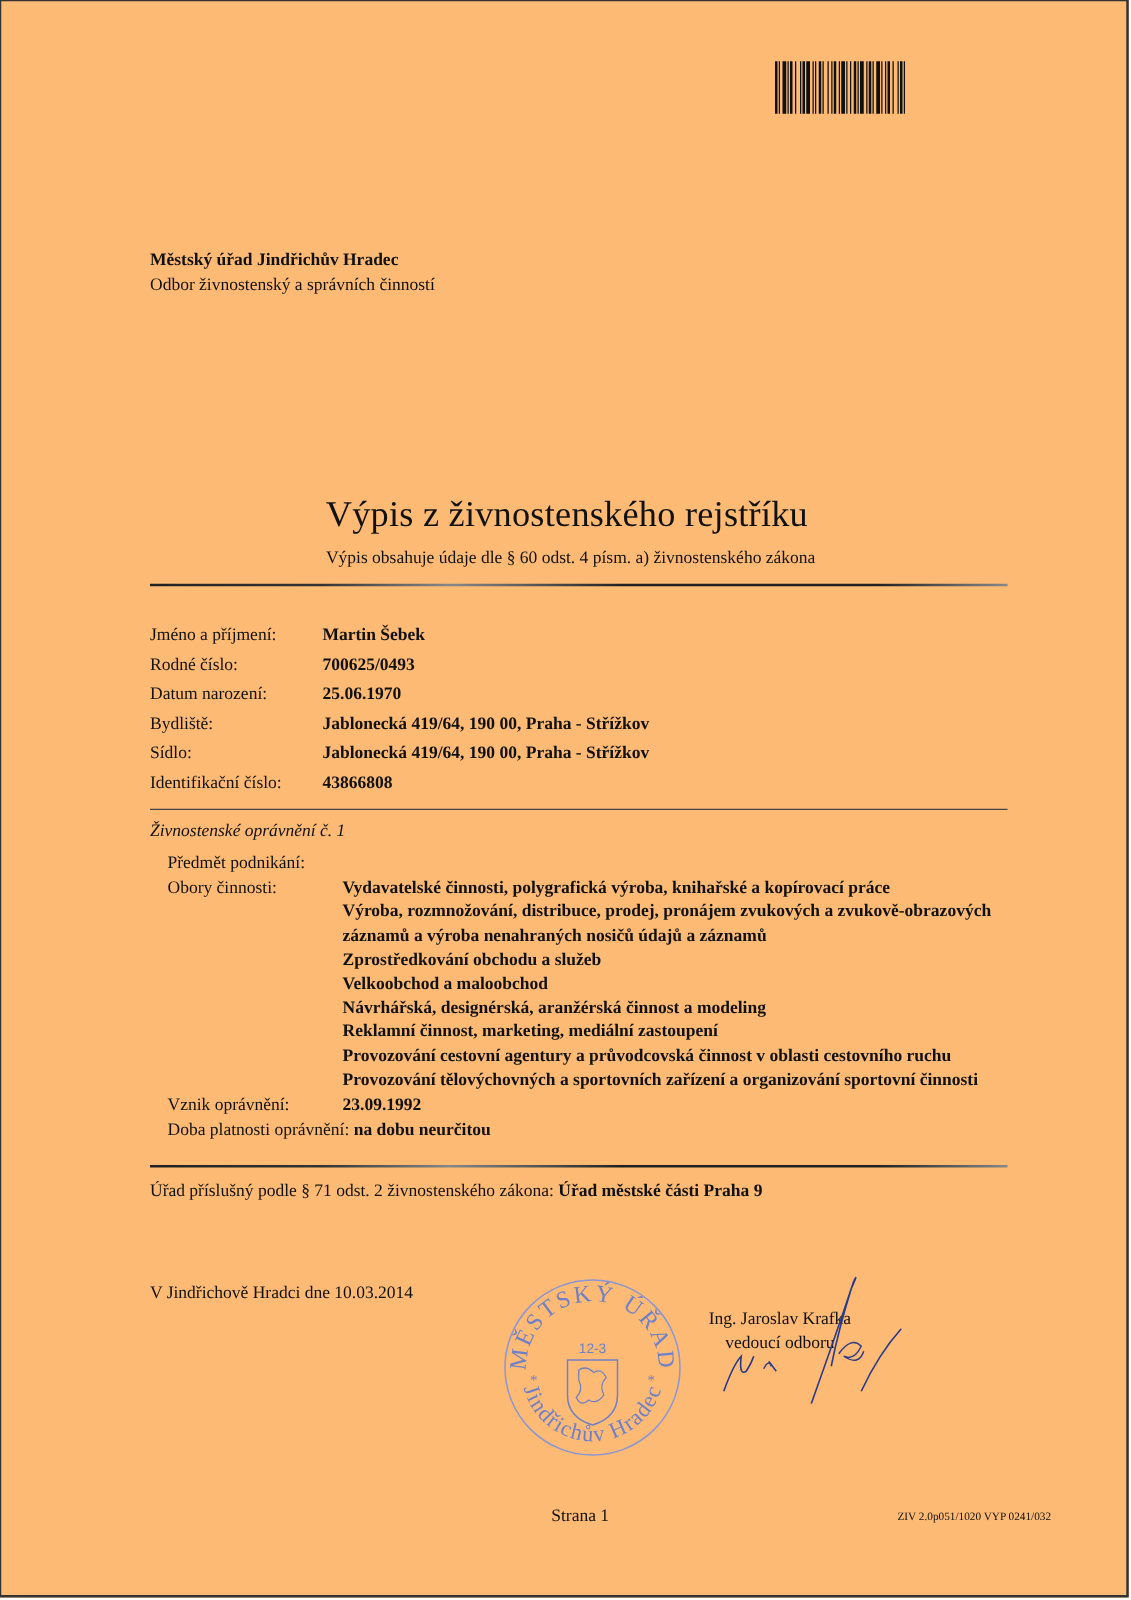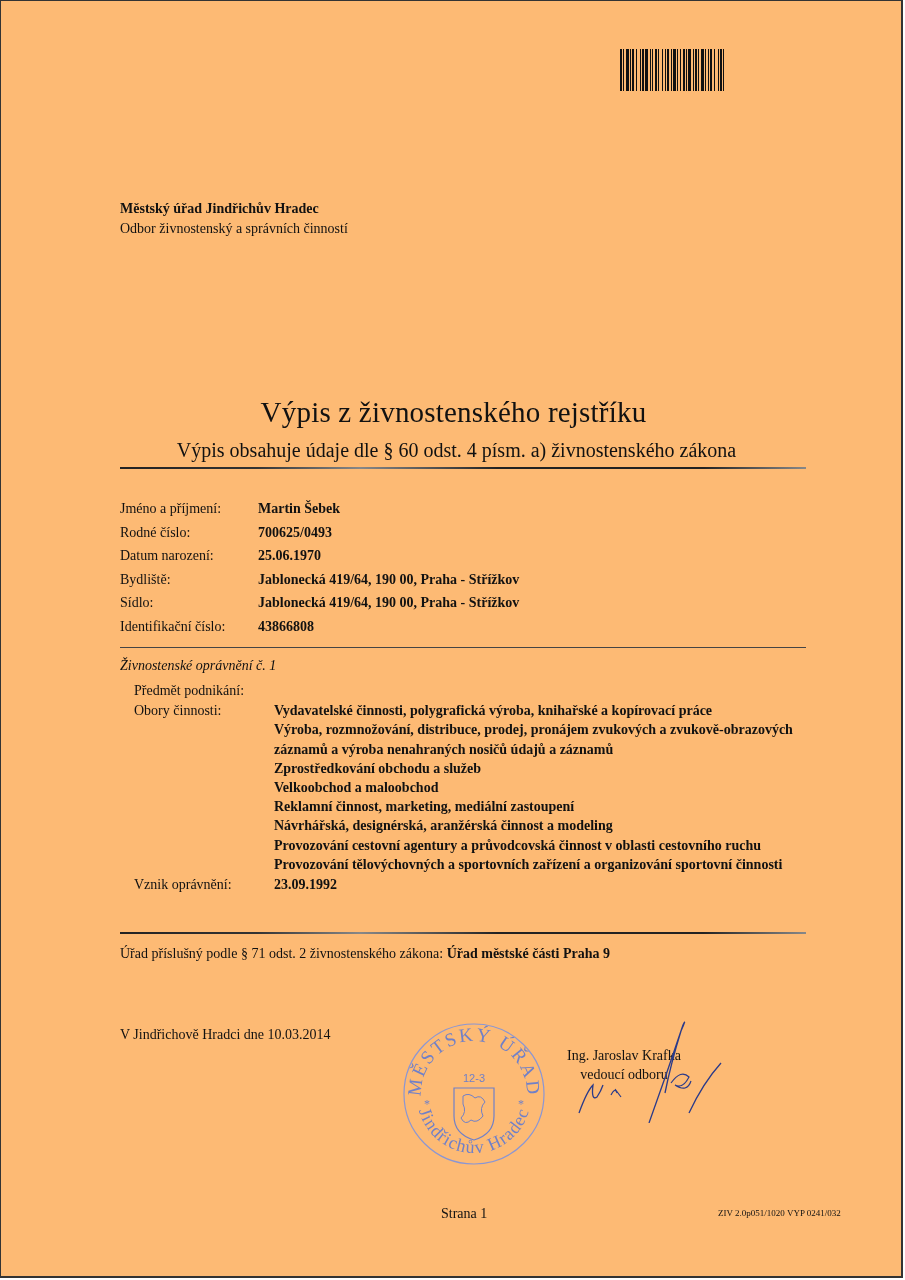--- a/index.html
+++ b/index.html
@@ -13,21 +13,21 @@
   }
   .abs { position:absolute; }
   .barcode { left:619px; top:48px; width:184px; height:42px; display:flex; align-items:stretch; }
   .barcode span { display:block; height:100%; background:#111; }
   .header { left:119px; top:198px; font-size:14px; line-height:20px; }
   .header .b { font-weight:bold; }
   .ref { left:119px; top:287px; font-size:14px; line-height:18px; }
   .ref .lbl { font-family:"Liberation Sans","DejaVu Sans",sans-serif; font-size:13.5px; display:inline-block; width:89px; }
   .ref .val { font-weight:bold; }
   .title { left:0; width:905px; top:395px; text-align:center; font-size:29px; font-weight:normal; letter-spacing:0.2px; }
-  .subtitle { left:0; width:905px; top:438px; text-align:center; font-size:20px; padding-left:6px; box-sizing:border-box; }
+  .subtitle { left:0; width:905px; top:438px; text-align:center; font-size:14px; padding-left:6px; box-sizing:border-box; }
   .rule { height:2px; background:linear-gradient(90deg,#222 0%,#333 20%,#888 35%,#222 55%,#222 85%,#888 100%); }
   .rule1 { left:119px; width:686px; top:466px; }
   .rule2 { left:119px; width:686px; top:646px; height:1px; background:#444; }
   .rule3 { left:119px; width:686px; top:931px; }
   .persons { left:119px; top:500px; font-size:14px; }
   .row { height:23.5px; display:flex; }
   .row .k { width:138px; }
   .row .v { font-weight:bold; }
   .lic-title { left:119px; top:657px; font-size:14px; font-style:italic; }
   .lic { left:133px; top:680px; font-size:14px; }
@@ -167,29 +167,32 @@
       <span class="k">Předmět podnikání:</span>
     </div>
     <div class="row">
       <span class="k">Obory činnosti:</span>
       <div class="vals">
         <div>Vydavatelské činnosti, polygrafická výroba, knihařské a kopírovací práce</div>
         <div>Výroba, rozmnožování, distribuce, prodej, pronájem zvukových a zvukově-obrazových</div>
         <div>záznamů a výroba nenahraných nosičů údajů a záznamů</div>
         <div>Zprostředkování obchodu a služeb</div>
         <div>Velkoobchod a maloobchod</div>
+        <div>Návrhářská, designérská, aranžérská činnost a modeling</div>
         <div>Reklamní činnost, marketing, mediální zastoupení</div>
-        <div>Návrhářská, designérská, aranžérská činnost a modeling</div>
         <div>Provozování cestovní agentury a průvodcovská činnost v oblasti cestovního ruchu</div>
         <div>Provozování tělovýchovných a sportovních zařízení a organizování sportovní činnosti</div>
       </div>
     </div>
     <div class="row" style="margin-top:1px">
       <span class="k">Vznik oprávnění:</span>
       <span class="vals">23.09.1992</span>
+    </div>
+    <div class="row" style="margin-top:1px">
+      <span>Doba platnosti oprávnění:</span>&nbsp;<span class="vals">na dobu neurčitou</span>
     </div>
   </div>
 
   <div class="abs rule rule3"></div>
 
   <div class="abs office">
     <span>Úřad příslušný podle § 71 odst. 2 živnostenského zákona:</span>
     <span class="b">Úřad městské části Praha 9</span>
   </div>
 

